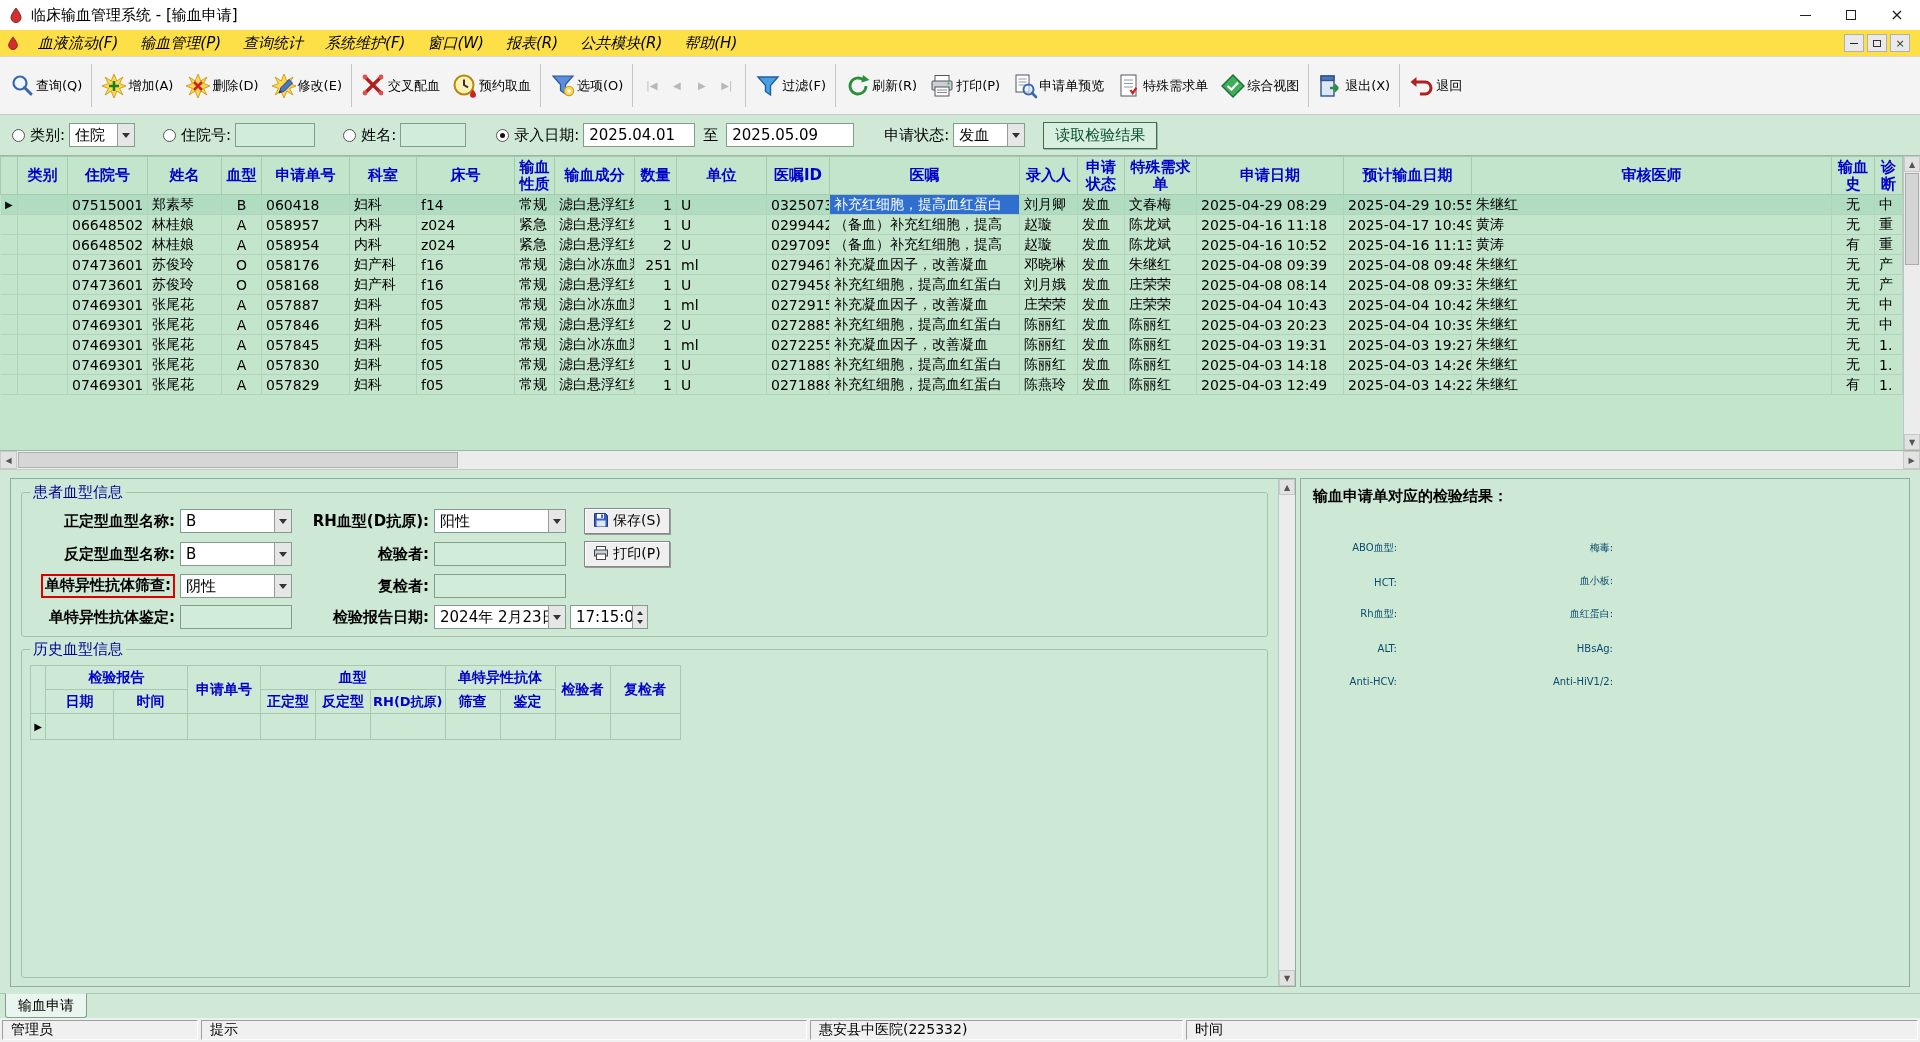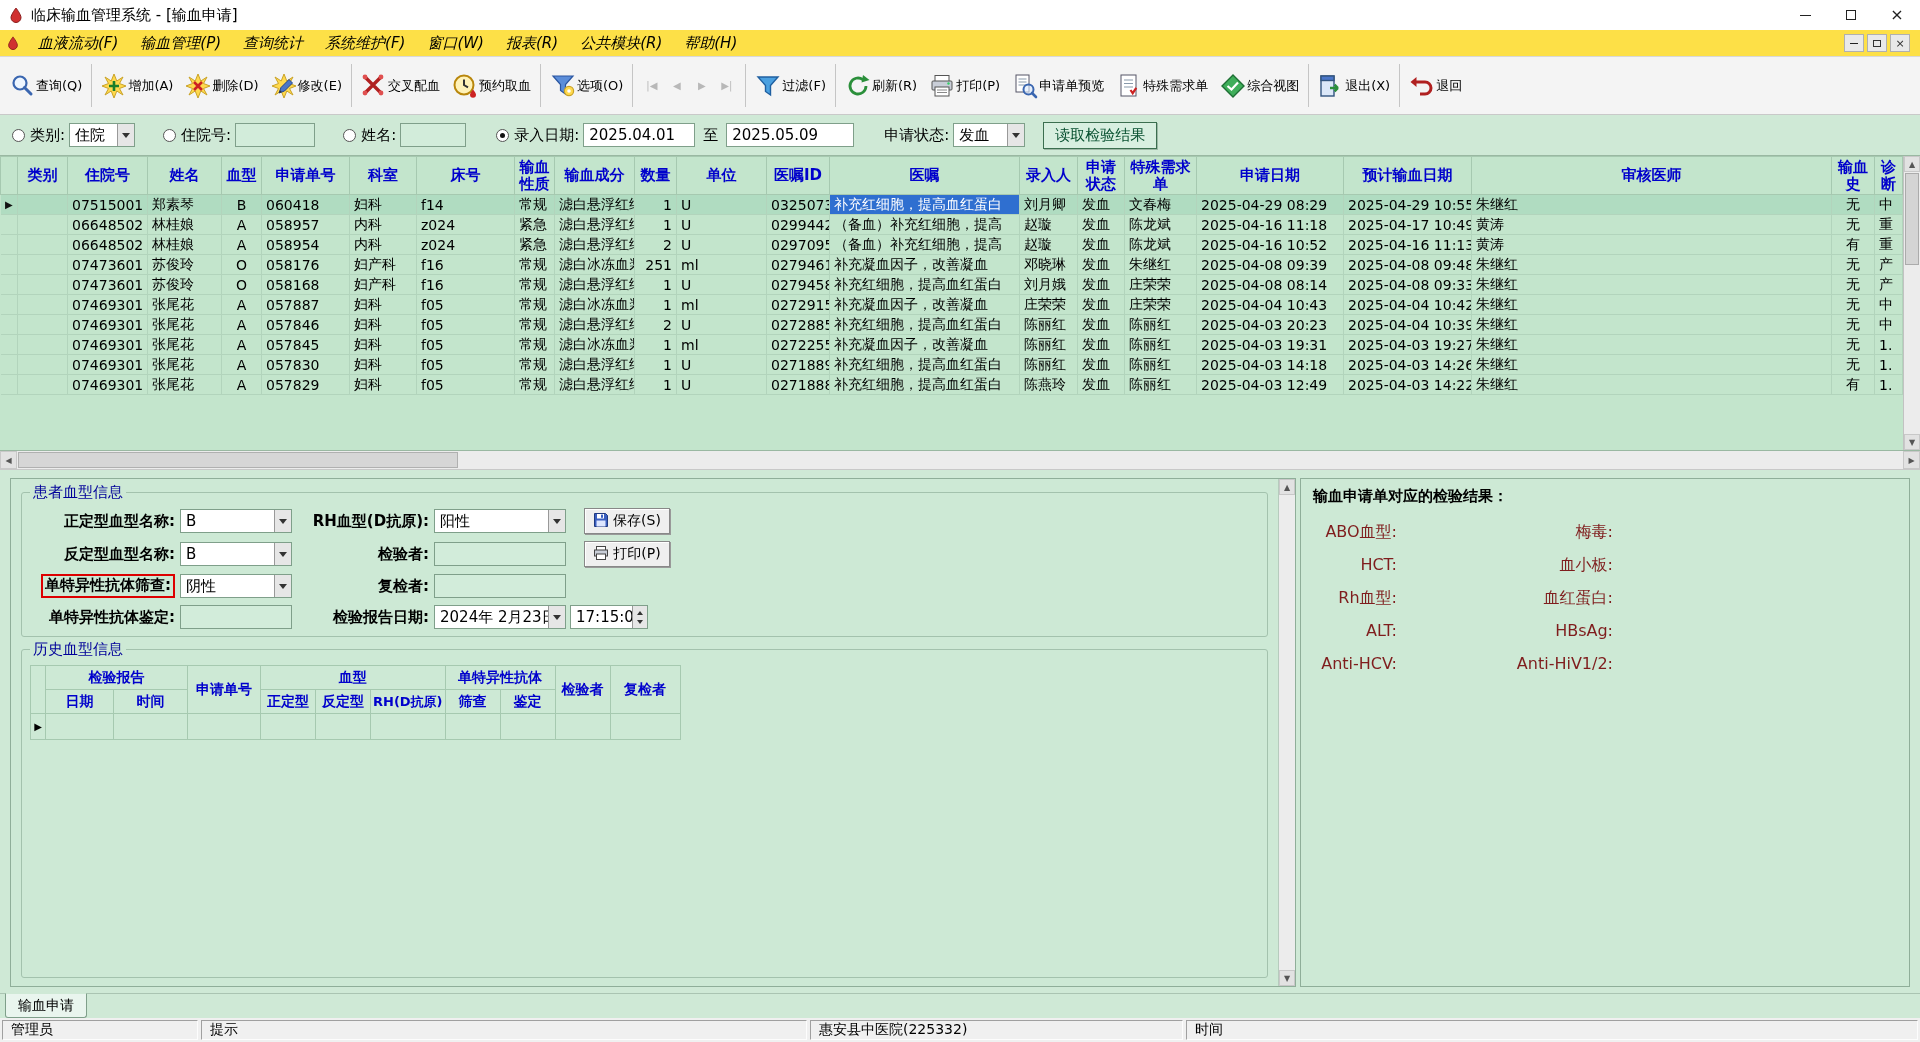--- a/index.html
+++ b/index.html
@@ -88,21 +88,21 @@
 .spin-dn::after{content:"";border:3px solid transparent;border-top:4px solid #333;margin-top:1px;}
 
 table.hist{border-collapse:collapse;}
 .hist th{background:#cde9d5;color:#0000cc;font-weight:bold;font-size:14px;border:1px solid #a6c9b0;height:24px;padding:0 2px;white-space:nowrap;overflow:hidden;}
 .hist th.small{font-size:13px;}
 .hist td{height:26px;border:1px solid #a6c9b0;background:#cde9d5;}
 .hist td.ind{text-align:center;font-size:10px;}
 
 .right-panel{flex:1;border:1px solid #8fae99;background:#cde9d5;padding:8px 12px;min-width:0;}
 .rp-title{font-size:15px;font-weight:bold;margin-bottom:16px;white-space:nowrap;}
-.lab-row{display:flex;align-items:flex-start;height:33px;color:#7f1d1d;font-size:16px;}
+.lab-row{display:flex;align-items:flex-end;height:33px;color:#0c4a6e;font-size:10px;}
 .lab-l1{width:84px;text-align:right;white-space:nowrap;}
 .lab-l2{width:144px;margin-left:72px;text-align:right;white-space:nowrap;}
 
 
 .tabbar{height:25px;flex:0 0 auto;background:#cfe9d6;display:flex;align-items:stretch;padding-left:5px;border-top:1px solid #aac4b2;}
 .tab{border:1px solid #7f9f8a;border-top-color:#cfe9d6;margin-top:-1px;background:#e9f5ee;padding:0 12px;display:flex;align-items:center;font-size:14px;border-radius:0 0 3px 3px;white-space:nowrap;}
 .statusbar{height:24px;flex:0 0 auto;background:#f0f0f0;display:flex;gap:3px;padding:2px;}
 .sb-seg{border:1px solid;border-color:#a0a0a0 #fdfdfd #fdfdfd #a0a0a0;display:flex;align-items:center;padding:0 8px;font-size:14px;background:#f0f0f0;white-space:nowrap;overflow:hidden;}
 </style>
 </head>

